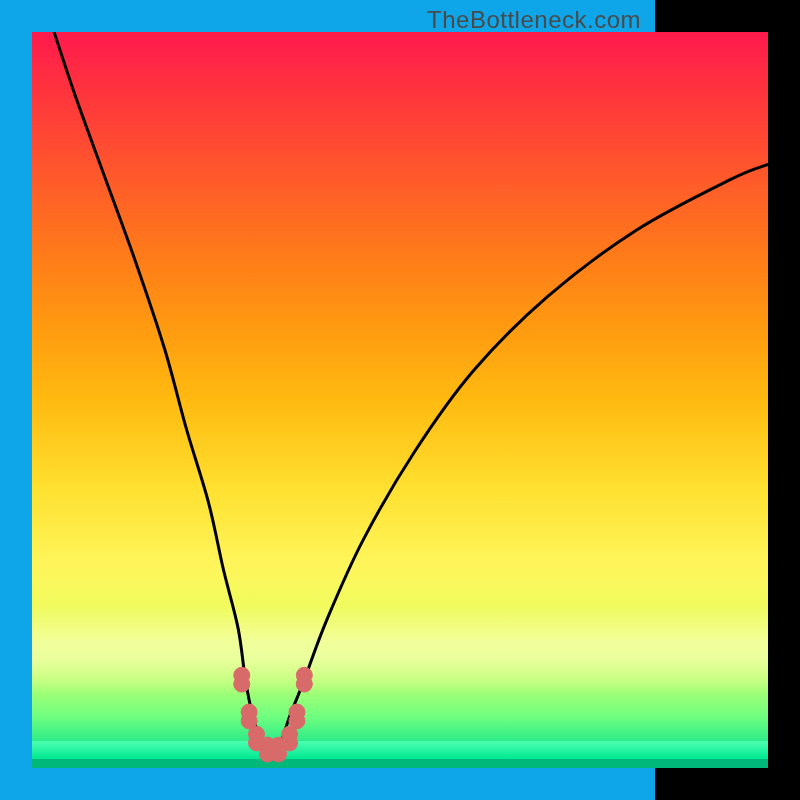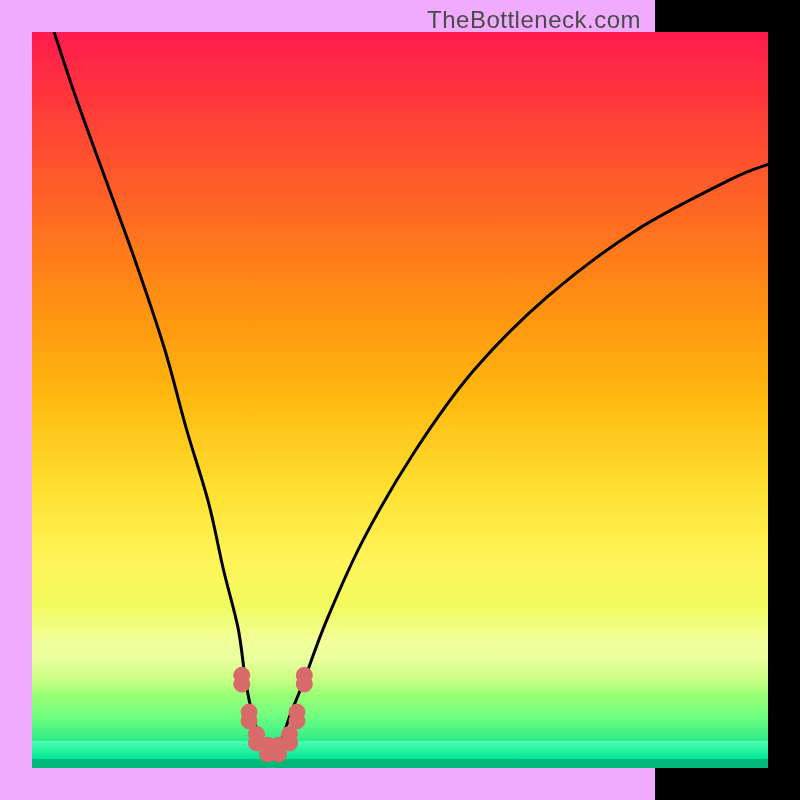--- a/index.html
+++ b/index.html
@@ -8,21 +8,21 @@
     width: 800px;
     height: 800px;
     overflow: hidden;
     background: #000;
     font-family: Arial, Helvetica, sans-serif;
   }
   .frame {
     position: relative;
     width: 655px;
     height: 800px;
-    background: #f0abfc;
+    background: #0ea5e9;
   }
   .plot-area {
     position: absolute;
     left: 32px;
     top: 32px;
     width: 736px;
     height: 736px;
     overflow: hidden;
   }
   

